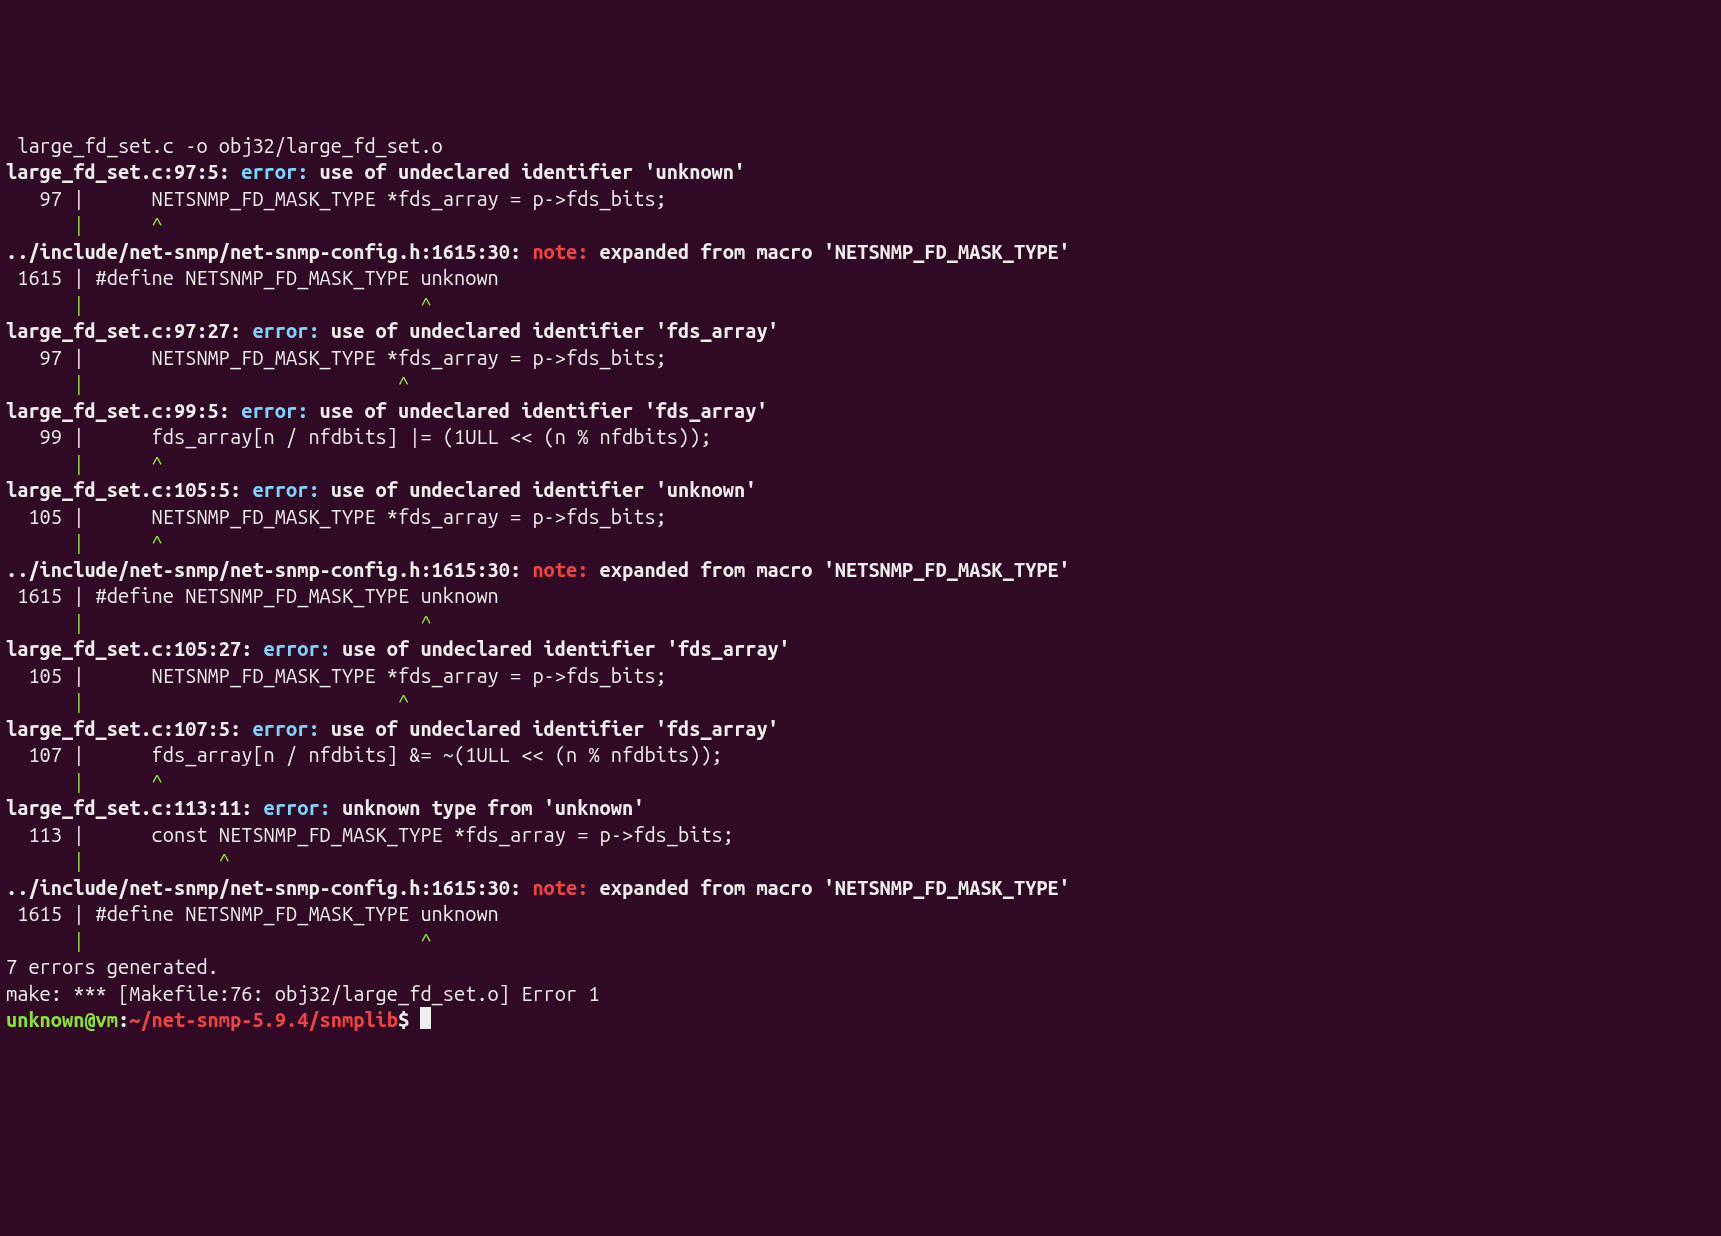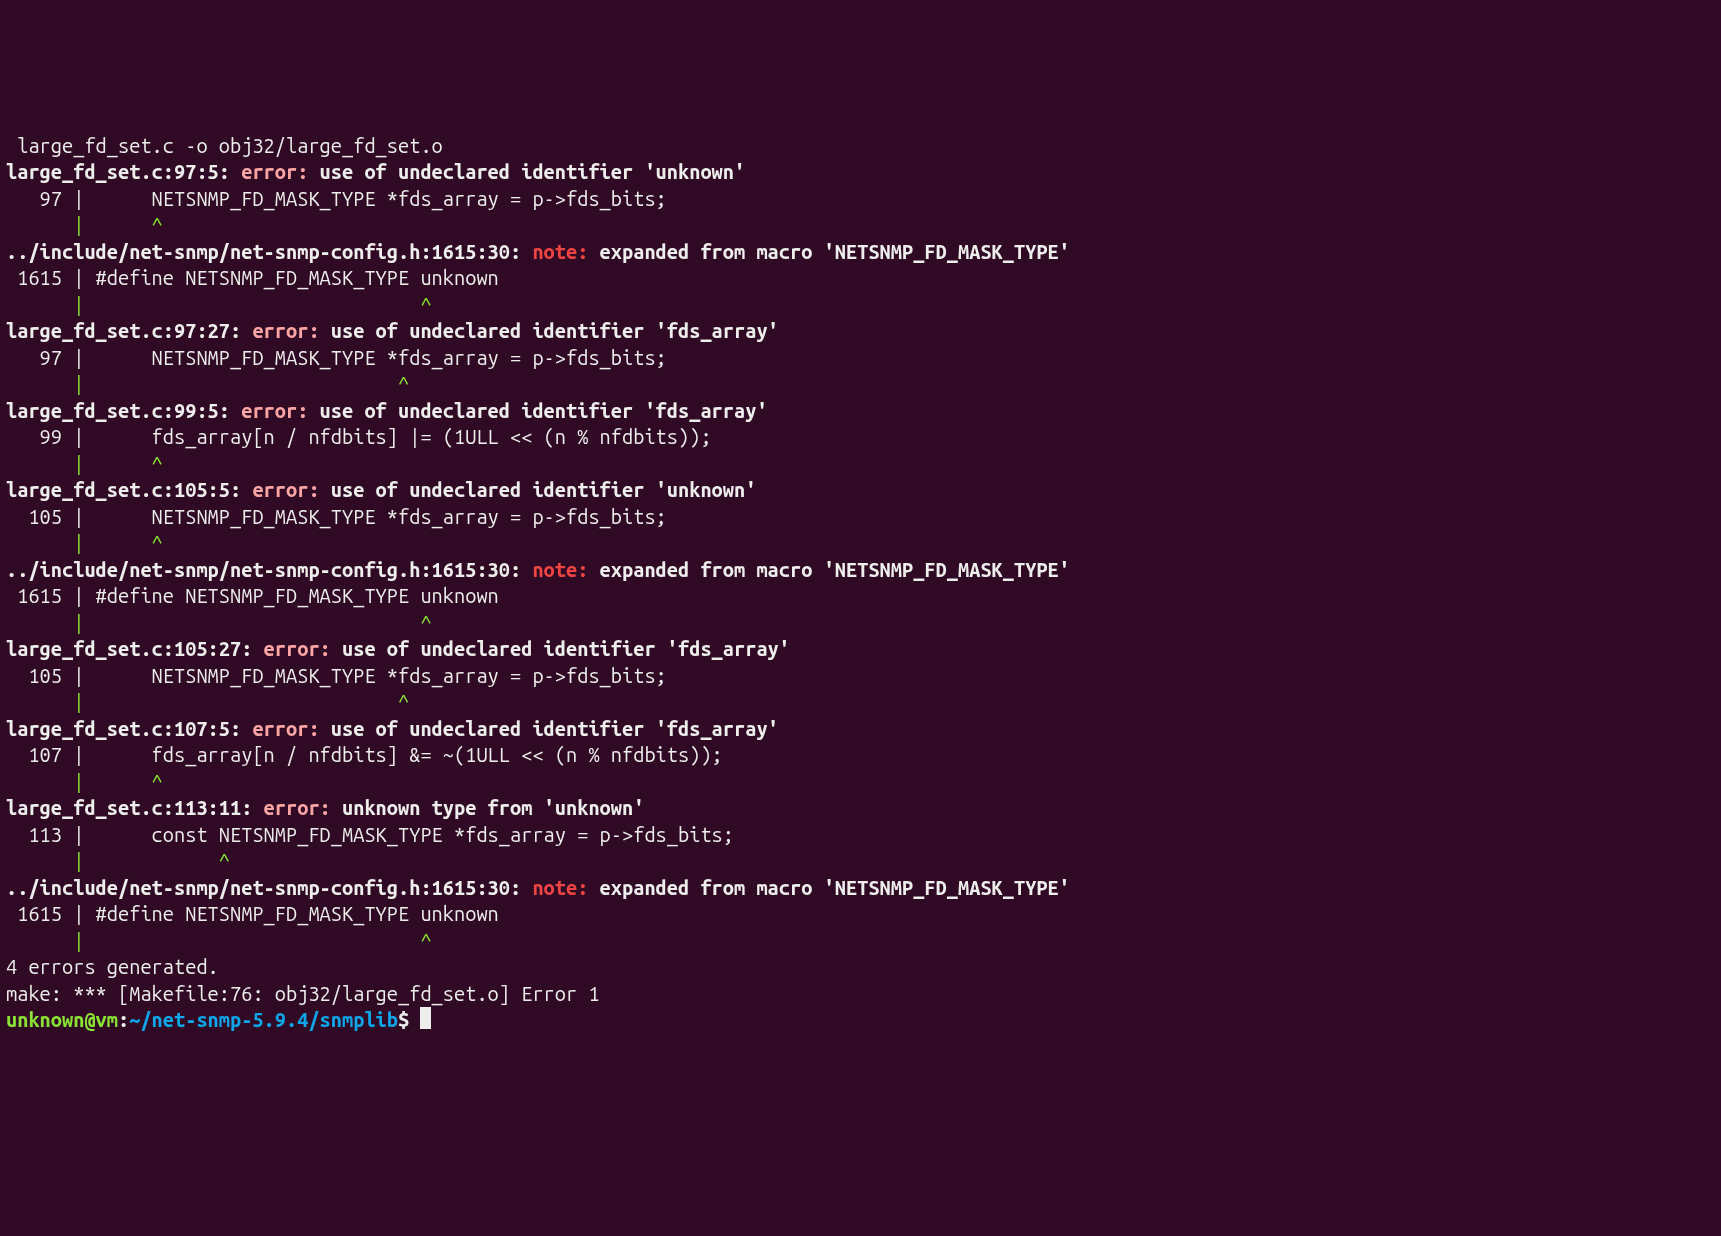--- a/index.html
+++ b/index.html
@@ -9,24 +9,24 @@
     color: #eeeeec;
     font-family: "Ubuntu Mono", "DejaVu Sans Mono", "Consolas", monospace;
     font-size: 20px;
     line-height: 26.5px;
     white-space: pre;
     width: 1721px;
     height: 1236px;
     overflow: hidden;
   }
   .bold   { font-weight: bold; margin-top: 24px; }
-  .red    { color: #fca5a5; }
+  .red    { color: #7dd3fc; }
   .cyan   { color: #ef4444; }
   .bgreen { color: #8ae234; }
-  .blue   { color: #0ea5e9; }
+  .blue   { color: #ef4444; }
   .caret {
     display: inline;
   }
   .cursor {
     display:inline-block;
     width: 11px;
     height: 22px;
     background: #eeeeec;
     vertical-align: text-bottom;
     margin-bottom:2px;
@@ -64,18 +64,18 @@
 <span class="bgreen caret">      |                            ^</span>
 <span class="bold">large_fd_set.c:107:5: </span><span class="bold red">error: </span><span class="bold">use of undeclared identifier 'fds_array'</span>
 <span>  107 |      fds_array[n / nfdbits] &amp;= ~(1ULL &lt;&lt; (n % nfdbits));</span>
 <span class="bgreen caret">      |      ^</span>
 <span class="bold">large_fd_set.c:113:11: </span><span class="bold red">error: </span><span class="bold">unknown type from 'unknown'</span>
 <span>  113 |      const NETSNMP_FD_MASK_TYPE *fds_array = p-&gt;fds_bits;</span>
 <span class="bgreen caret">      |            ^</span>
 <span class="bold">../include/net-snmp/net-snmp-config.h:1615:30: </span><span class="bold cyan">note: </span><span class="bold">expanded from macro 'NETSNMP_FD_MASK_TYPE'</span>
 <span> 1615 | #define NETSNMP_FD_MASK_TYPE unknown</span>
 <span class="bgreen caret">      |                              ^</span>
-<span>4 errors generated.</span>
+<span>7 errors generated.</span>
 <span>make: *** [Makefile:76: obj32/large_fd_set.o] Error 1</span>
 <span class="bold bgreen">unknown@vm</span><span class="bold">:</span><span class="bold blue">~/net-snmp-5.9.4/snmplib</span><span class="bold">$ </span><span class="cursor"></span></div>
 
 
 
 
 </body></html>

